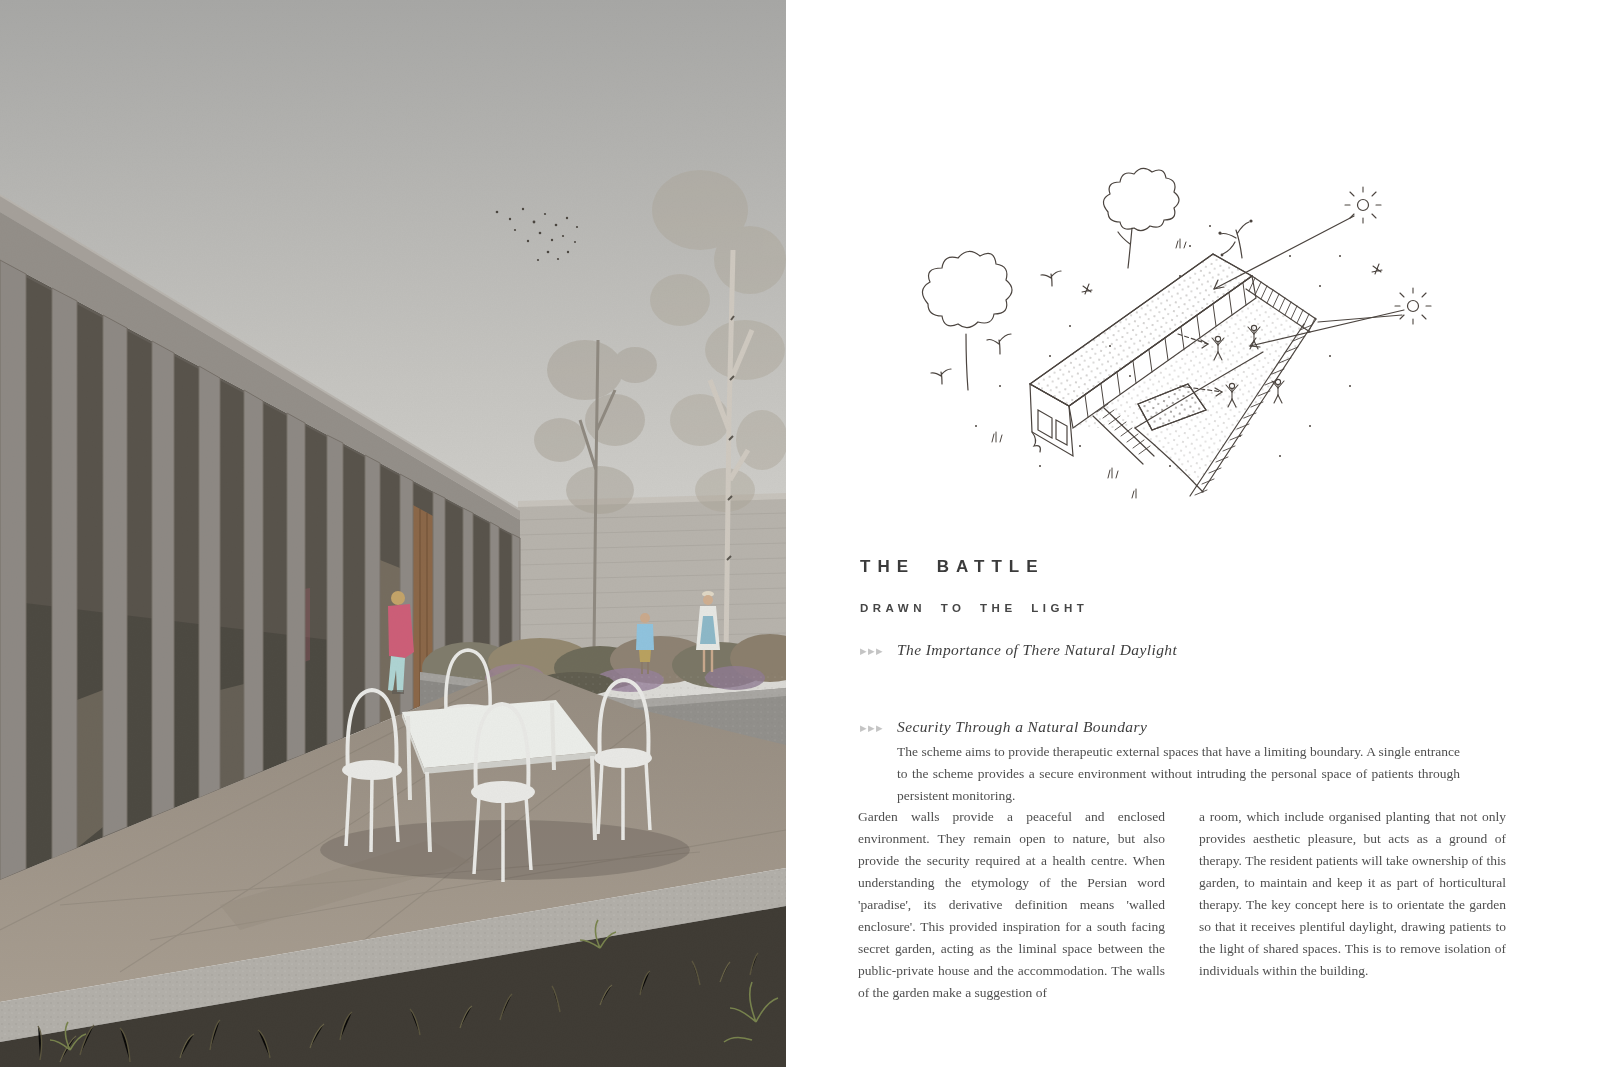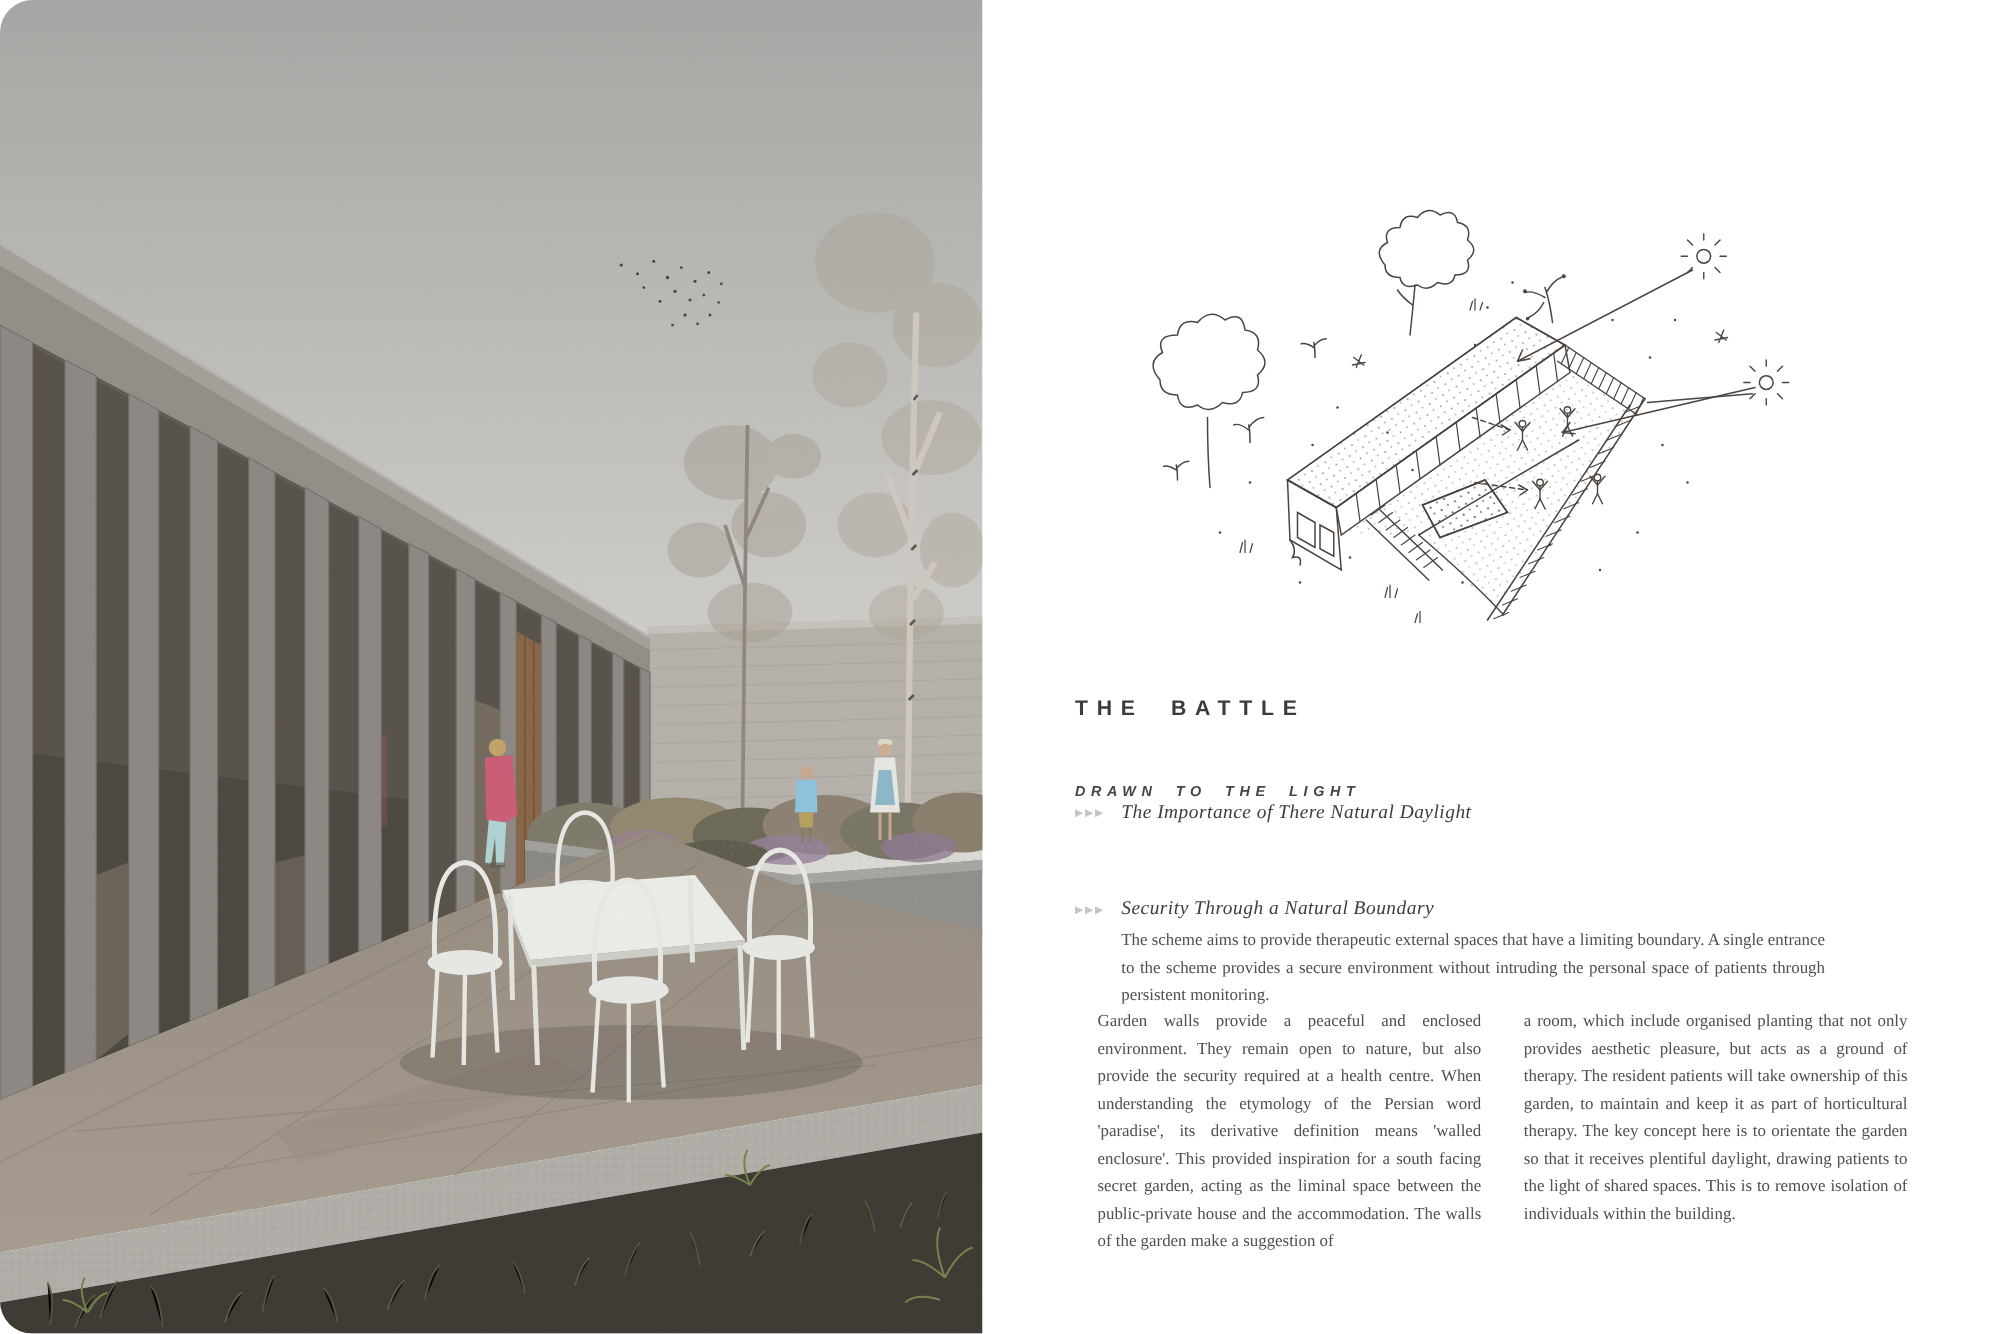--- a/index.html
+++ b/index.html
@@ -1,37 +1,37 @@
 <!DOCTYPE html>
 <html><head>
 <meta charset="utf-8">
 <style>
   html,body{margin:0;padding:0;background:#ffffff;}
   #canvas{position:relative;width:1600px;height:1067px;background:#ffffff;overflow:hidden;
-          font-family:"Liberation Serif", serif;color:#4a4a4a;border-radius:26px;}
+          font-family:"Liberation Serif", serif;color:#4a4a4a;}
   
   #photo-panel{position:absolute;left:0;top:0;width:786px;height:1067px;}
   #photo-panel svg{display:block;}
   
   #sketch-panel{position:absolute;left:880px;top:126px;width:580px;height:392px;}
   .title{position:absolute;left:860px;top:546px;
          font-family:"Liberation Sans", sans-serif;font-size:17px;font-weight:600;
          letter-spacing:7px;word-spacing:10px;color:#3b3b3b;}
-  .subtitle{position:absolute;left:860px;top:618px;
+  .subtitle{position:absolute;left:860px;top:592px;
          font-family:"Liberation Sans", sans-serif;font-size:11.5px;font-weight:700;
-         letter-spacing:4.5px;word-spacing:7px;color:#454545;font-style:italic;}
+         letter-spacing:4.5px;word-spacing:7px;color:#454545;}
   .bullet{position:absolute;left:860px;width:600px;display:flex;align-items:flex-start;}
   #bullet-1{top:641px;}
   #bullet-2{top:718px;}
   .bullet-marker{width:37px;flex:0 0 37px;font-size:8.5px;color:#c4c4c4;letter-spacing:1.5px;
          padding-top:5px;font-family:"DejaVu Sans", sans-serif;}
   .bullet-text{width:563px;}
   .bullet-heading{font-style:italic;font-size:15.5px;color:#3d3d3d;letter-spacing:.4px;margin-bottom:5px;}
   .bullet-body{font-size:13.5px;line-height:1.62;text-align:justify;color:#4f4f4f;}
-  .columns{position:absolute;left:858px;top:806px;width:648px;display:flex;gap:34px;margin-left:20px;}
+  .columns{position:absolute;left:858px;top:806px;width:648px;display:flex;gap:34px;}
   .col{width:309px;font-size:13.5px;line-height:1.63;text-align:justify;color:#4f4f4f;}
 </style>
 </head>
 <body>
 
 <div id="canvas">
 
   <div id="photo-panel">
     <svg width="786" height="1067" viewBox="0 0 786 1067">
       <defs>

